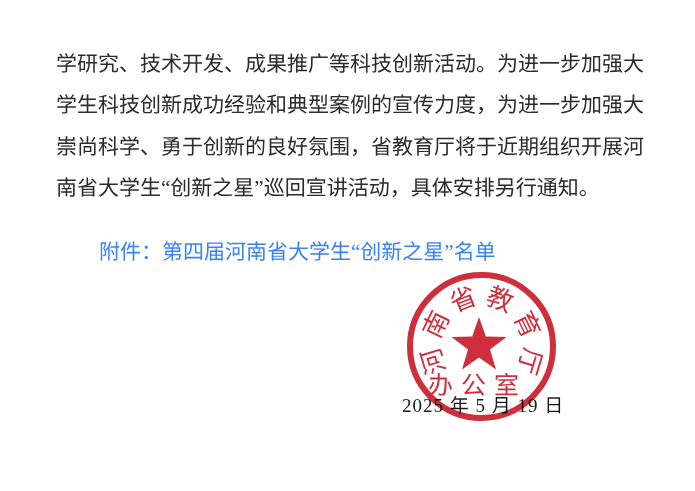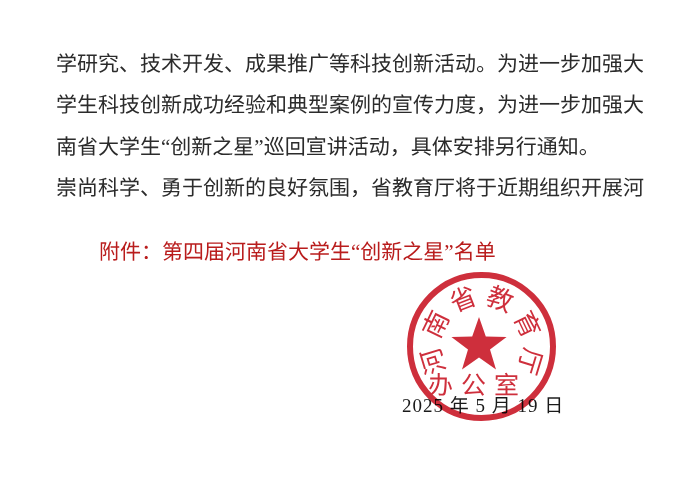--- a/index.html
+++ b/index.html
@@ -34,21 +34,21 @@
   .doc-line.last {
     text-align: left;
     text-align-last: left;
   }
   .attachment-line {
     position: absolute;
     left: 99px;
     top: 232px;
     line-height: 41.3px;
     font-size: 21px;
-    color: #b91c1c;
+    color: #3b82f6;
     white-space: nowrap;
   }
   .date-line {
     position: absolute;
     left: 402px;
     top: 394px;
     font-size: 19px;
     line-height: 23px;
     color: #1a1a1a;
     letter-spacing: 1px;
@@ -69,22 +69,22 @@
   }
 </style>
 </head>
 <body>
 
 <div class="page">
 
   <div class="body-text">
     <div class="doc-line">学研究、技术开发、成果推广等科技创新活动。为进一步加强大</div>
     <div class="doc-line">学生科技创新成功经验和典型案例的宣传力度，为进一步加强大</div>
+    <div class="doc-line">崇尚科学、勇于创新的良好氛围，省教育厅将于近期组织开展河</div>
     <div class="doc-line last">南省大学生“创新之星”巡回宣讲活动，具体安排另行通知。</div>
-    <div class="doc-line">崇尚科学、勇于创新的良好氛围，省教育厅将于近期组织开展河</div>
   </div>
 
   <div class="attachment-line">附件：第四届河南省大学生“创新之星”名单</div>
 
   <div class="date-line">2025 年 5 月 19 日</div>
 
   <svg class="seal-svg" viewBox="-82.5 -82.5 165 165" aria-hidden="true">
     <circle cx="0" cy="0" r="71.5" fill="none" stroke-width="6" stroke="#cb1f2d"></circle>
     <polygon points="-2.5,-29.5 -9.3,-9.9 -30.1,-9.5 -13.5,3.1 -19.5,23 -2.5,11.1 14.5,23 8.5,3.1 25.1,-9.5 4.3,-9.9" fill="#cb1f2d"></polygon>
     <g id="seal-arc-group">

